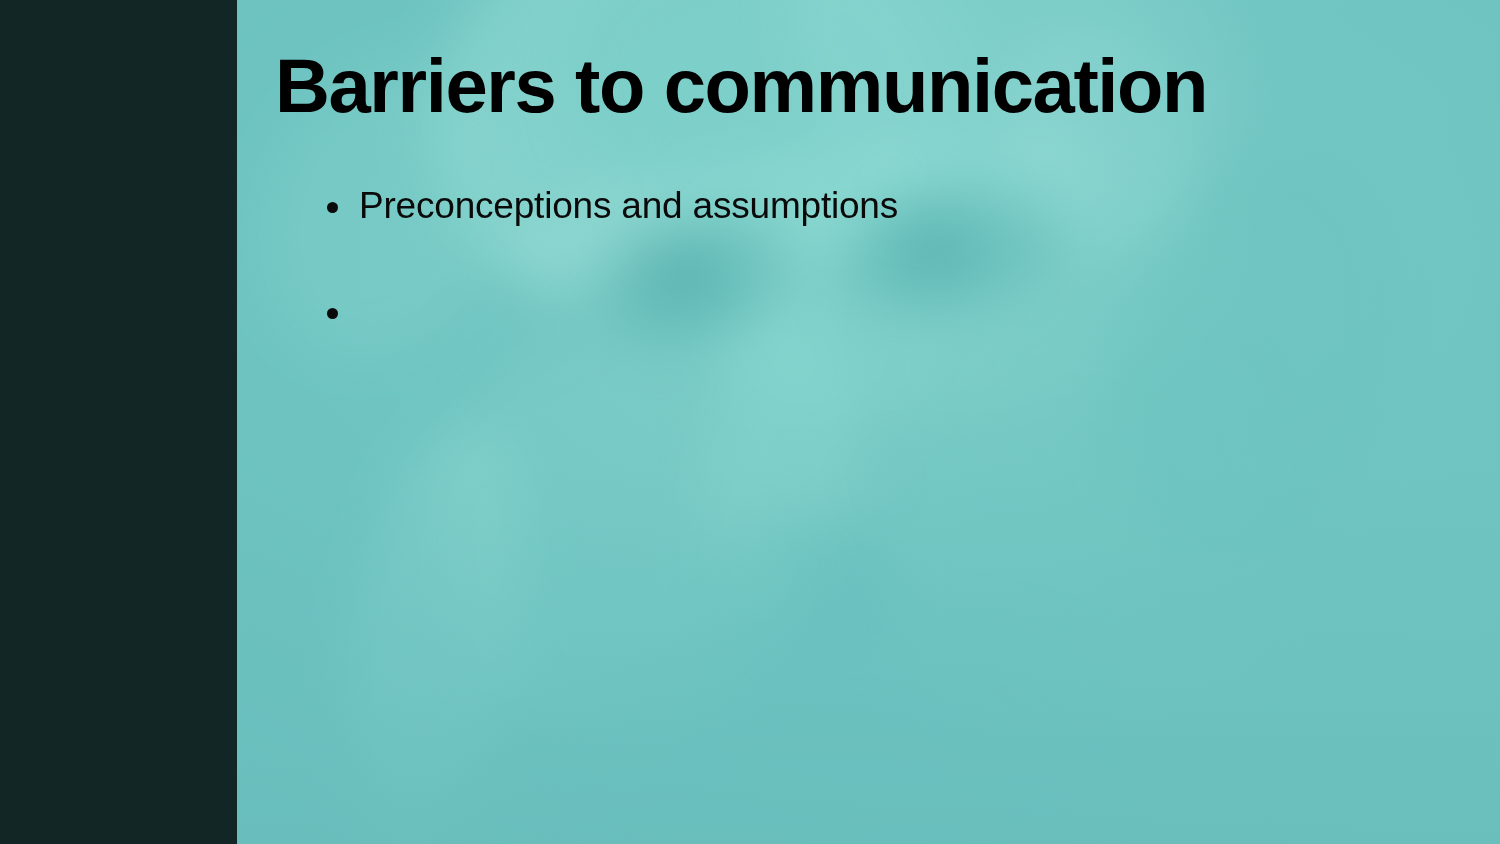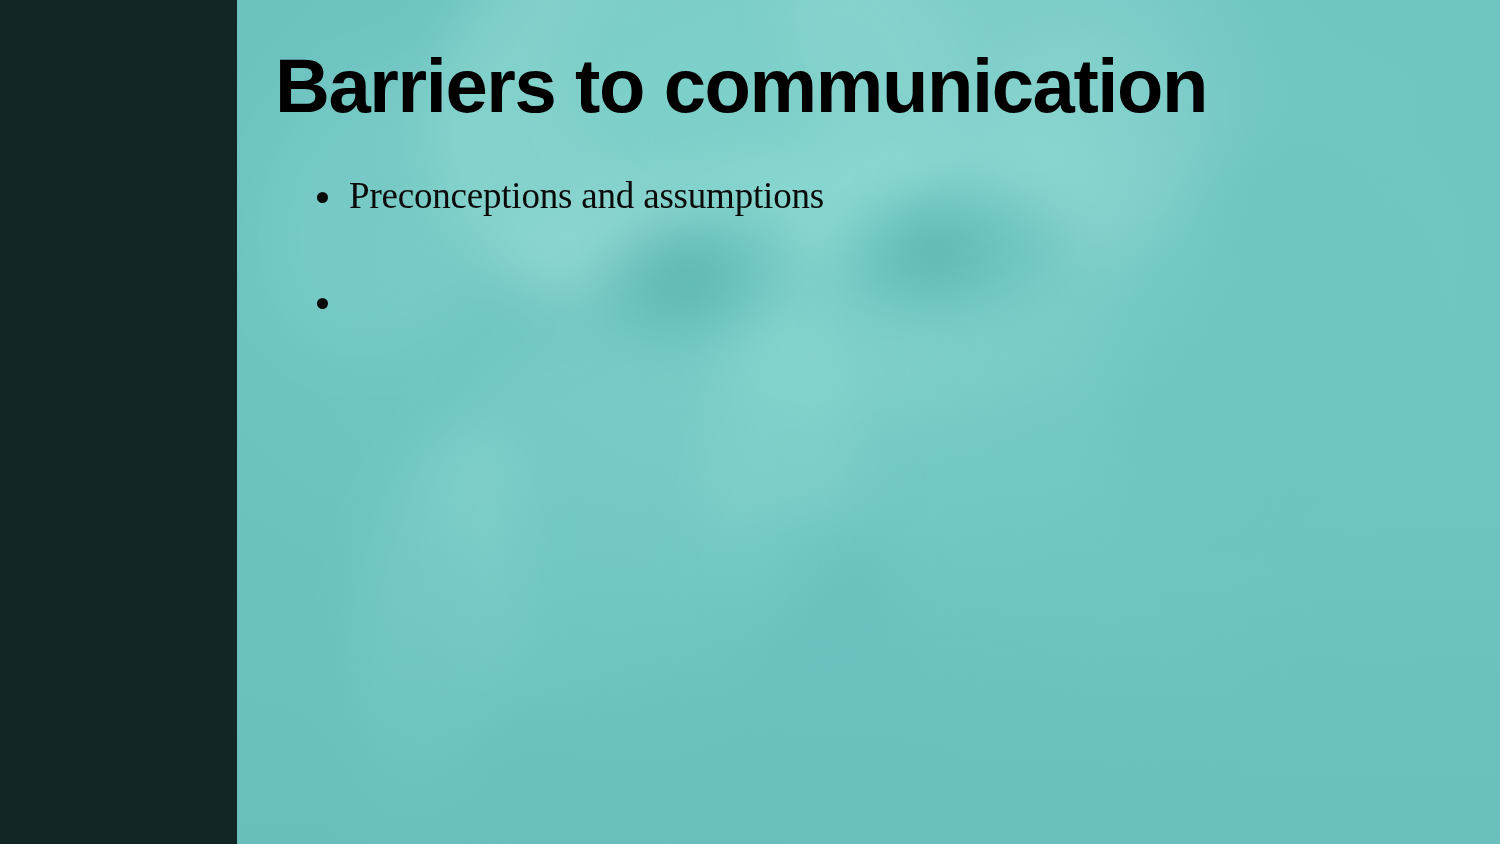--- a/index.html
+++ b/index.html
@@ -152,24 +152,23 @@
     letter-spacing: -1.4px;
     color: #000000;
     white-space: nowrap;
   }
 
   .bullet-list {
     position: absolute;
     left: 38px;
     top: 168px;
     width: 1100px;
-    margin: 4px;
+    margin: 14px;
     padding: 0;
     list-style: none;
-    font-family: Liberation Serif, serif;
   }
   .bullet-item {
     position: relative;
     padding-left: 70px;
     margin: 0 0 58px 0;
     font-size: 37px;
     line-height: 1.28;
     font-weight: 400;
     letter-spacing: -0.2px;
     color: #0A0A0A;

